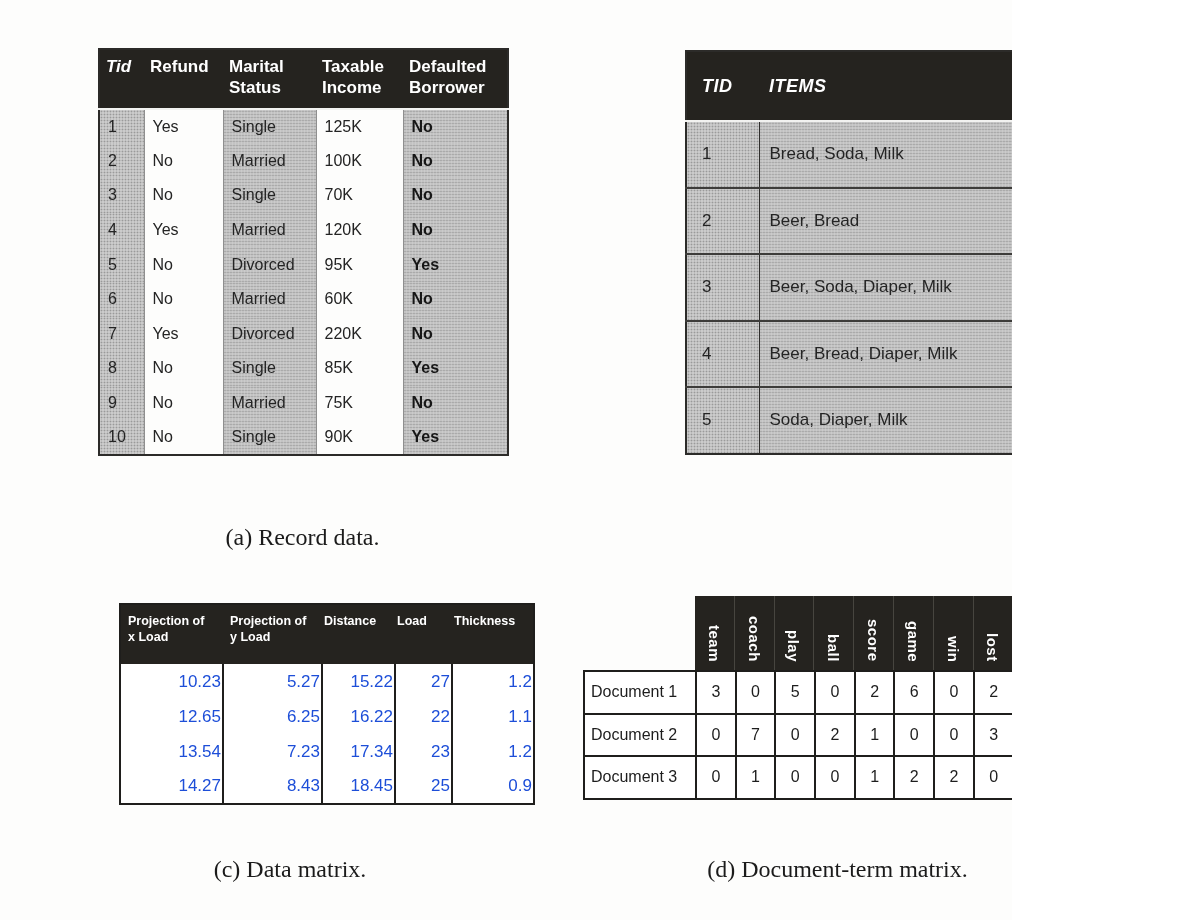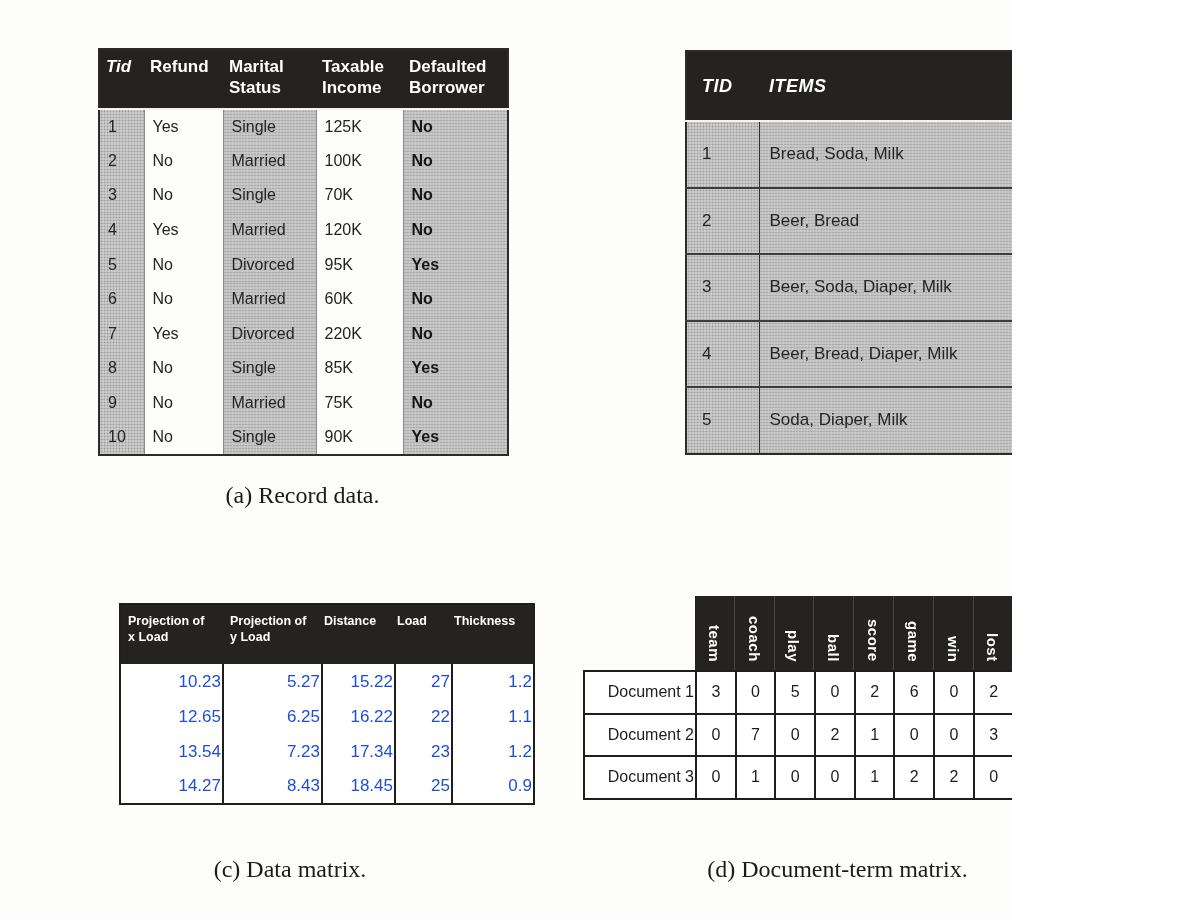--- a/index.html
+++ b/index.html
@@ -83,29 +83,29 @@
     padding-bottom:8px; box-sizing:border-box;
   }
   .term-cell + .term-cell { border-left:1px solid #47453f; }
   .term-cell span {
     writing-mode:vertical-rl; color:#fff; font-weight:bold; font-size:15px;
     letter-spacing:0.5px; line-height:1;
   }
   #d-grid { position:absolute; left:0; top:74px; }
   #table-d { width:509px; border:2px solid #1f1e1c; background:#fff; }
   #table-d td { border:2px solid #1f1e1c; height:42.5px; box-sizing:border-box; color:#1d1d1d; }
-  #table-d td.doc-label { font-size:16px; text-align:right; padding-left:6px; }
+  #table-d td.doc-label { font-size:16px; text-align:left; padding-left:6px; }
   #table-d td.term-val  { font-size:16px; text-align:center; }
 
   
   .caption {
     position:absolute; text-align:center;
     font-family:"Liberation Serif", serif; font-size:24px; color:#1b1b1b;
   }
-  #caption-a { left:98px;  top:482px; width:409px; }
+  #caption-a { left:98px;  top:524px; width:409px; }
   #caption-b { left:685px; top:502px; width:407px; }
   #caption-c { left:83px;  top:856px; width:414px; }
   #caption-d { left:583px; top:856px; width:509px; }
 </style>
 </head>
 <body>
 
 <div class="page">
 
   <div id="panel-a">

